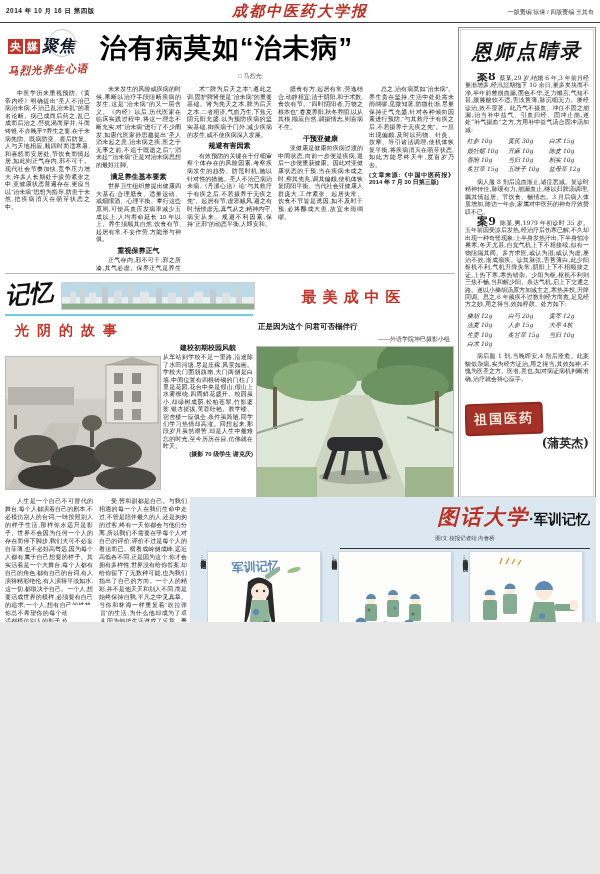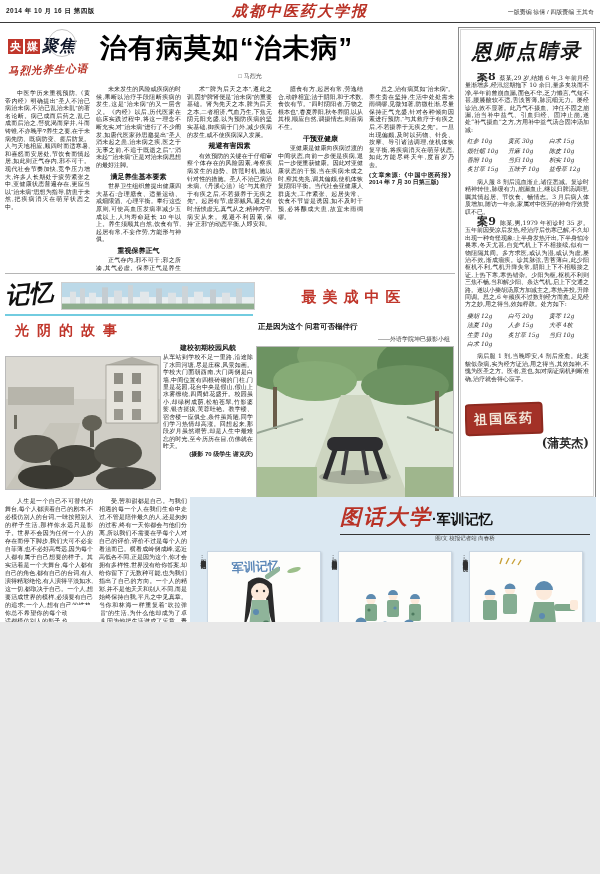--- a/index.html
+++ b/index.html
@@ -52,21 +52,21 @@
   .b-photo{position:absolute;left:0;top:68px;width:196px;height:152px;border:1px solid #bbb;}
   
   .essay{position:absolute;left:5px;top:497px;width:182px;height:352px;}
   .essay-cols{display:flex;gap:6px;}
   .ecol{width:88px;height:350px;overflow:hidden;font-size:6px;line-height:8px;text-align:justify;color:#242424;}
   .ecol p{margin:0 0 2px 0;text-indent:12px;}
   .essay-title{position:absolute;left:62px;top:108px;width:34px;height:132px;background:#fff;writing-mode:vertical-rl;font-family:"DejaVu Serif",serif;font-style:italic;font-weight:bold;font-size:19px;letter-spacing:8px;color:#111;display:flex;align-items:center;justify-content:center;z-index:2;}
   .essay-sig{font-weight:bold;}
   
   .comic{position:absolute;left:190px;top:497px;width:406px;height:359px;background:#dbe8f2;}
-  .comic-hdr{position:absolute;left:150px;top:6px;width:250px;text-align:left;border-bottom:1px solid #333;padding-bottom:3px;}
+  .comic-hdr{position:absolute;left:150px;top:6px;width:250px;text-align:right;border-bottom:1px solid #333;padding-bottom:17px;}
   .comic-hdr .cal{font-family:"DejaVu Serif",serif;font-style:italic;font-weight:bold;font-size:21px;color:#b93226;letter-spacing:2px;}
   .comic-hdr .suf{font-size:14px;font-weight:900;color:#111;}
   .comic-credit{position:absolute;left:150px;top:38px;width:250px;text-align:center;font-size:5.5px;color:#444;}
   .prow{position:absolute;display:flex;gap:4px;}
   .pcell{display:flex;}
   .pcap{width:13px;height:140px;writing-mode:vertical-rl;font-size:5.5px;line-height:6.5px;color:#333;overflow:hidden;padding-top:4px;}
   .panel{position:relative;width:112px;height:144px;background:#fefefe;border:1px solid #c9d6e2;box-shadow:1px 1px 2px rgba(0,0,0,.12);}
   .pnum{position:absolute;left:4px;bottom:4px;width:7px;height:7px;background:#111;color:#fff;font-size:5px;font-weight:bold;display:flex;align-items:center;justify-content:center;}
   .panel svg{display:block;width:112px;height:144px;}
   

